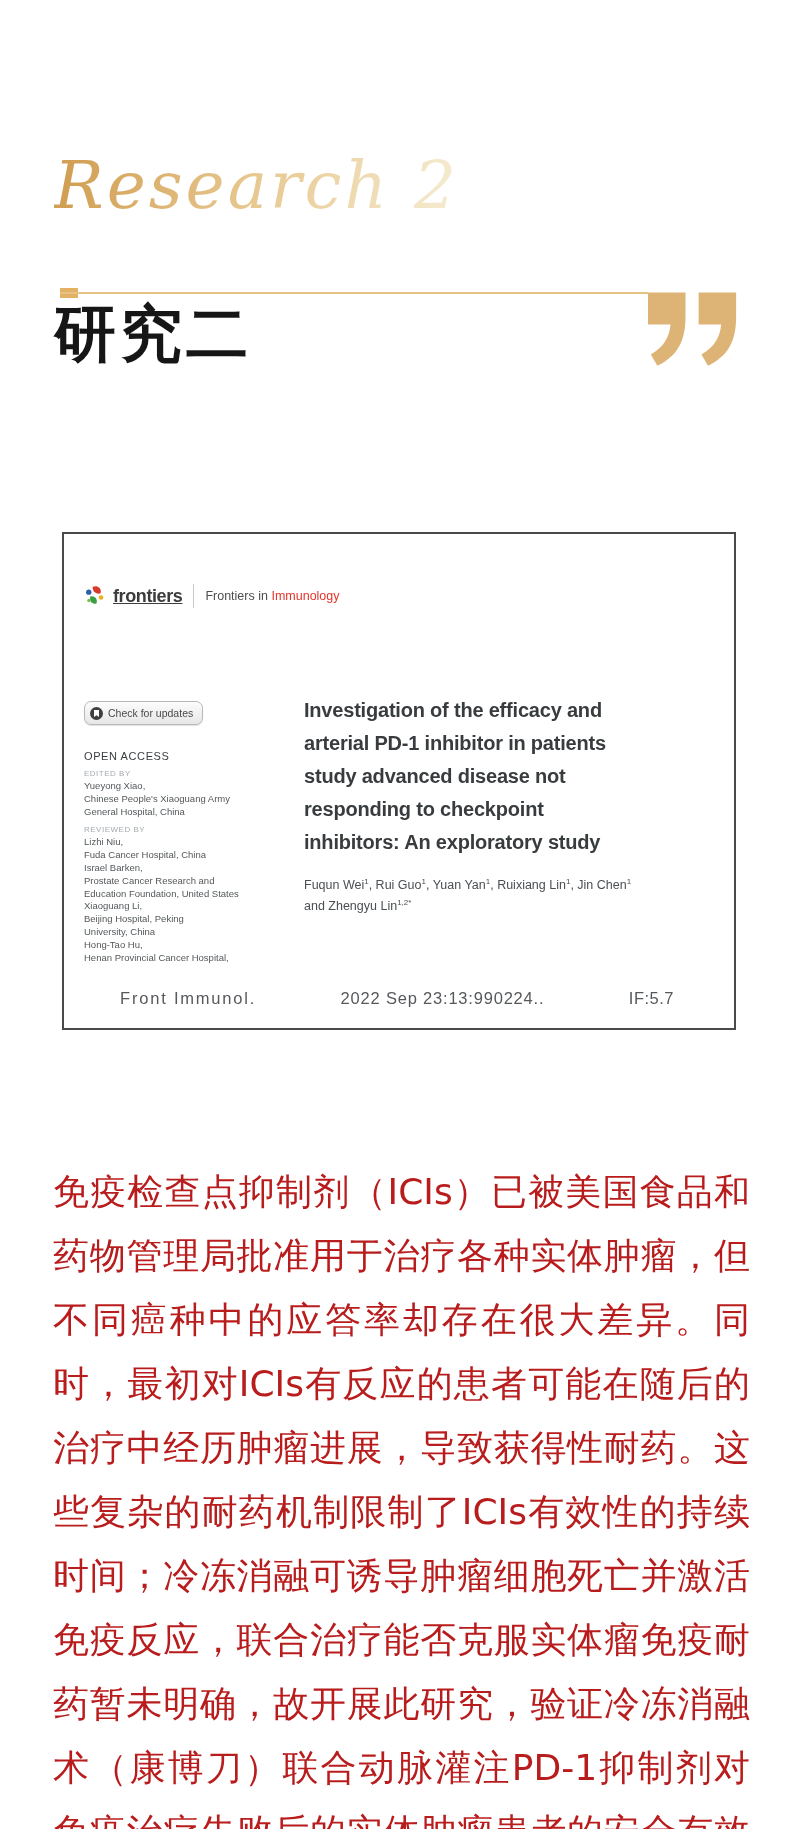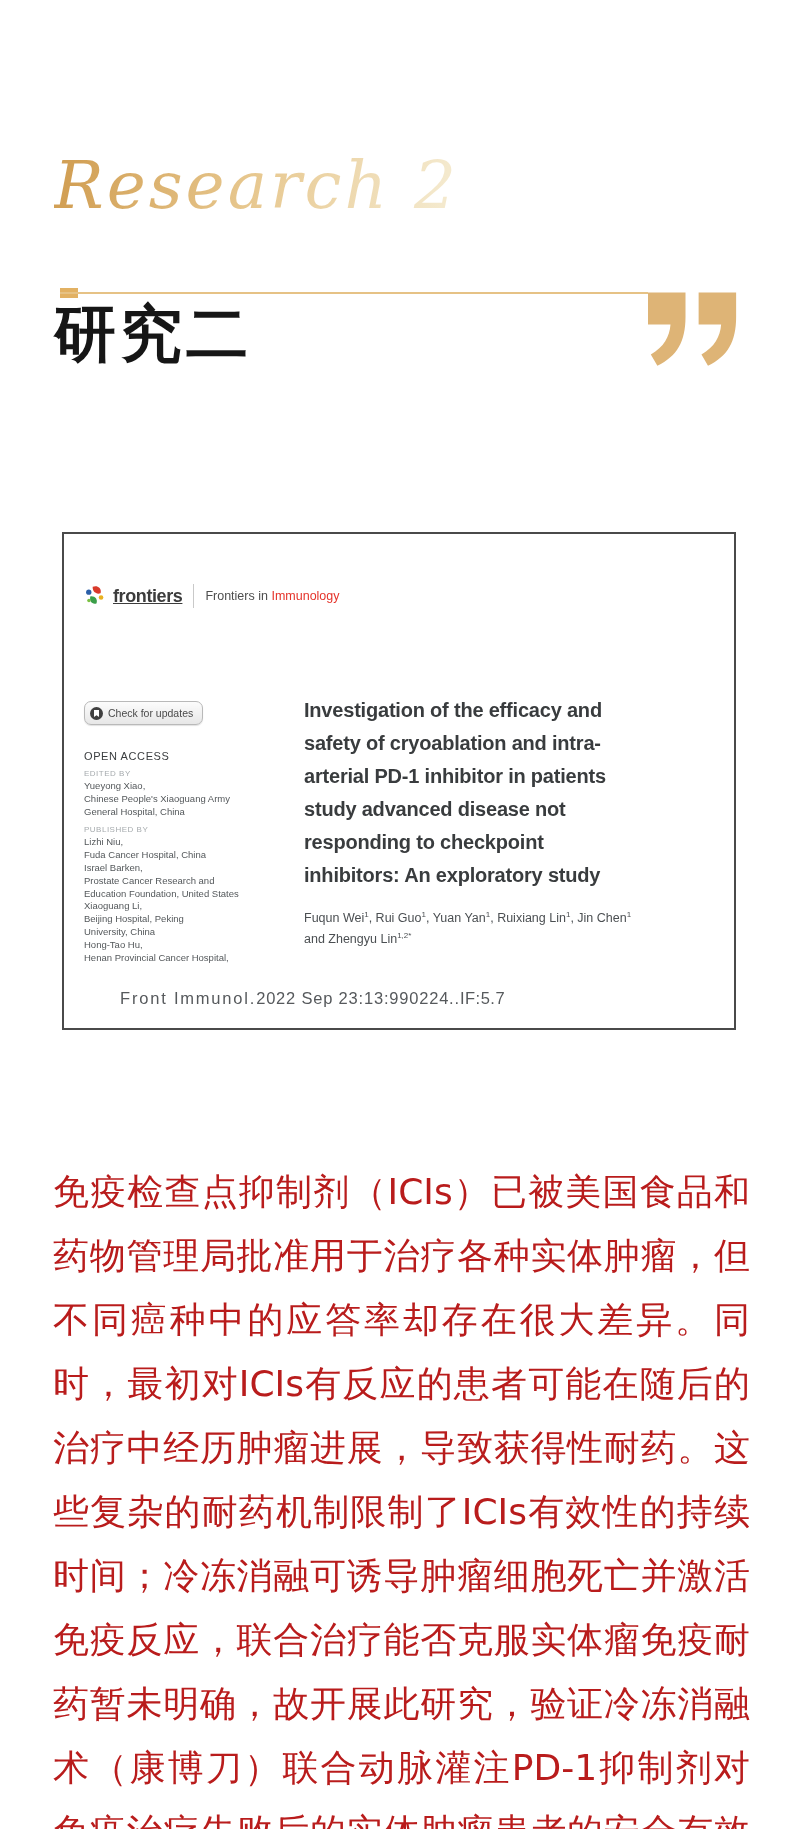--- a/index.html
+++ b/index.html
@@ -52,21 +52,21 @@
   .byline-lines{margin-top:2px;font-size:9.5px;line-height:12.8px;color:#54585b;}
   .card-right{position:absolute;left:240px;top:160px;width:370px;}
   .paper-title .t-line{
     font-size:20px;font-weight:700;line-height:33px;color:#393c3e;
     letter-spacing:-0.2px;white-space:nowrap;
   }
   .authors{margin-top:14px;font-size:12.5px;line-height:17px;color:#4b4f52;width:345px;}
   .authors sup{font-size:8px;}
   .card-footer{
     position:absolute;left:56px;right:60px;bottom:20px;
-    display:flex;justify-content:flex-start;align-items:baseline;color:#56595c;
+    display:flex;justify-content:space-between;align-items:baseline;color:#56595c;
   }
   .footer-journal{font-size:16.5px;letter-spacing:1.8px;}
   .footer-citation{font-size:16.5px;letter-spacing:0.8px;}
   .footer-impact{font-size:16.5px;letter-spacing:0.5px;}
   
   .abstract{
     position:absolute;left:53px;top:1160px;width:697px;
     font-size:36px;line-height:64px;color:#b91c1c;
     text-align:justify;font-family:"DejaVu Sans","Liberation Sans",sans-serif;
   }
@@ -114,39 +114,38 @@
       </svg>
       <span class="check-label">Check for updates</span>
     </div>
     <div class="open-access">OPEN ACCESS</div>
     <div class="byline-label">EDITED BY</div>
     <div class="byline-lines">
         <div class="byline-line">Yueyong Xiao,</div>
         <div class="byline-line">Chinese People's Xiaoguang Army</div>
         <div class="byline-line">General Hospital, China</div>
       </div>
-    <div class="byline-label">PUBLISHED BY</div>
+    <div class="byline-label">REVIEWED BY</div>
     <div class="byline-lines">
         <div class="byline-line">Lizhi Niu,</div>
         <div class="byline-line">Fuda Cancer Hospital, China</div>
         <div class="byline-line">Israel Barken,</div>
         <div class="byline-line">Prostate Cancer Research and</div>
         <div class="byline-line">Education Foundation, United States</div>
         <div class="byline-line">Xiaoguang Li,</div>
         <div class="byline-line">Beijing Hospital, Peking</div>
         <div class="byline-line">University, China</div>
         <div class="byline-line">Hong-Tao Hu,</div>
         <div class="byline-line">Henan Provincial Cancer Hospital,</div>
       </div>
   </div>
 
   <div class="card-right">
     <div class="paper-title">
         <div class="t-line">Investigation of the efficacy and</div>
-        <div class="t-line">safety of cryoablation and intra-</div>
         <div class="t-line">arterial PD-1 inhibitor in patients</div>
         <div class="t-line">study advanced disease not</div>
         <div class="t-line">responding to checkpoint</div>
         <div class="t-line">inhibitors: An exploratory study</div>
       </div>
     <div class="authors"><span>Fuqun Wei<sup>1</sup></span><span>, Rui Guo<sup>1</sup></span><span>, Yuan Yan<sup>1</sup></span><span>, Ruixiang Lin<sup>1</sup></span><span>, Jin Chen<sup>1</sup></span><span> and Zhengyu Lin<sup>1,2*</sup></span></div>
   </div>
 
   <div class="card-footer">
     <span class="footer-journal">Front Immunol.</span>

